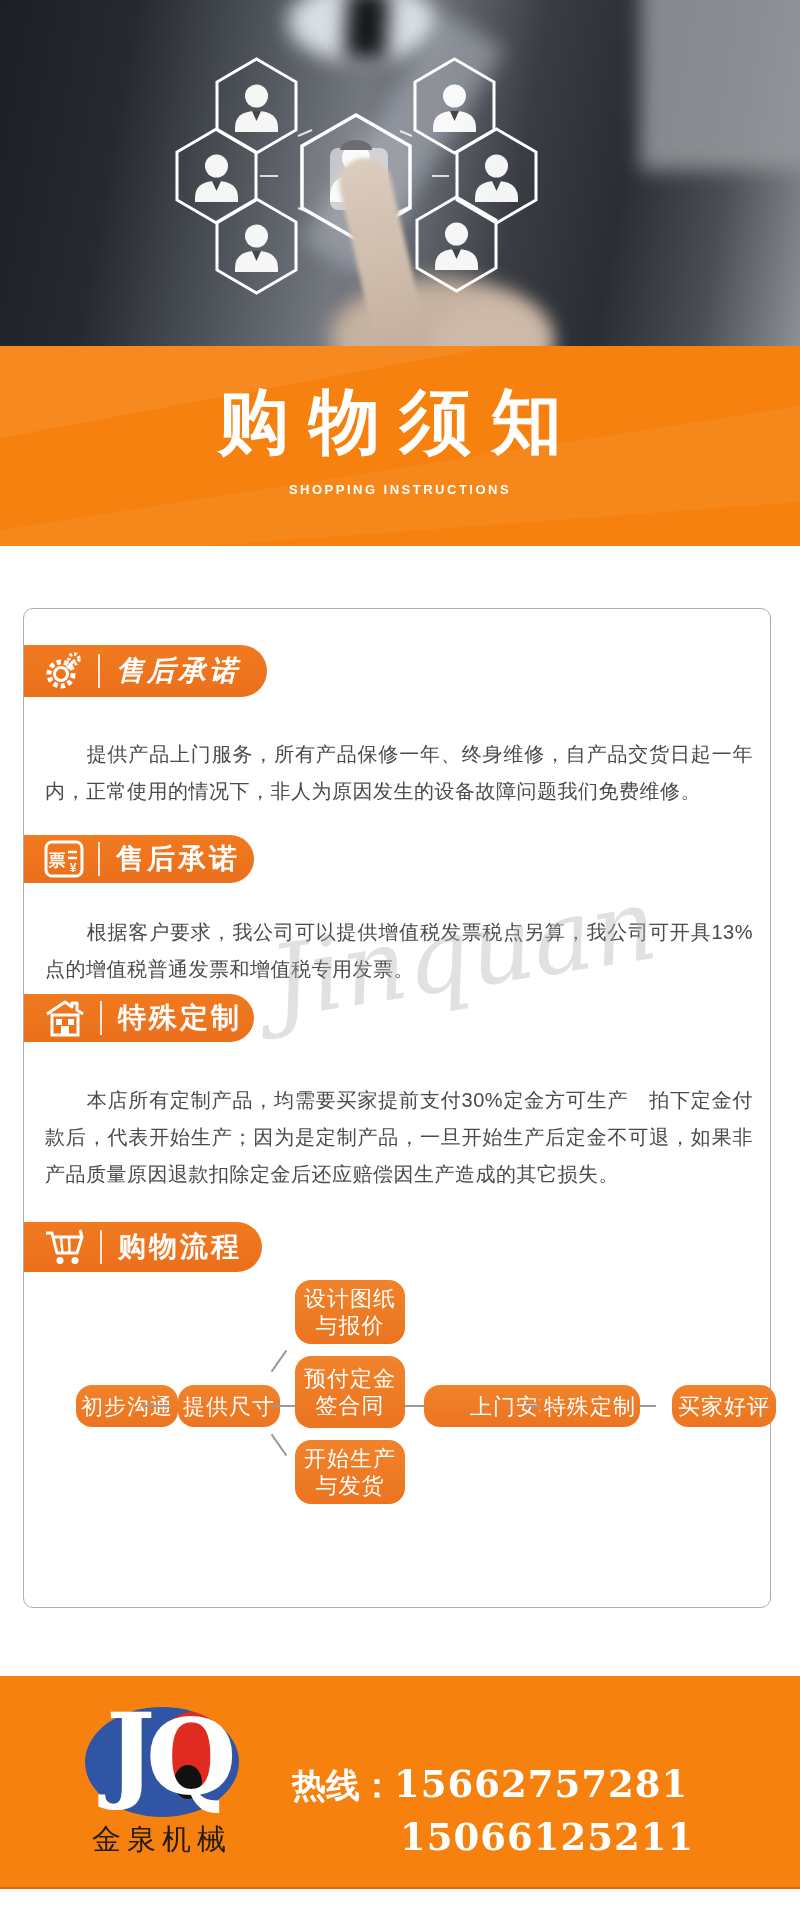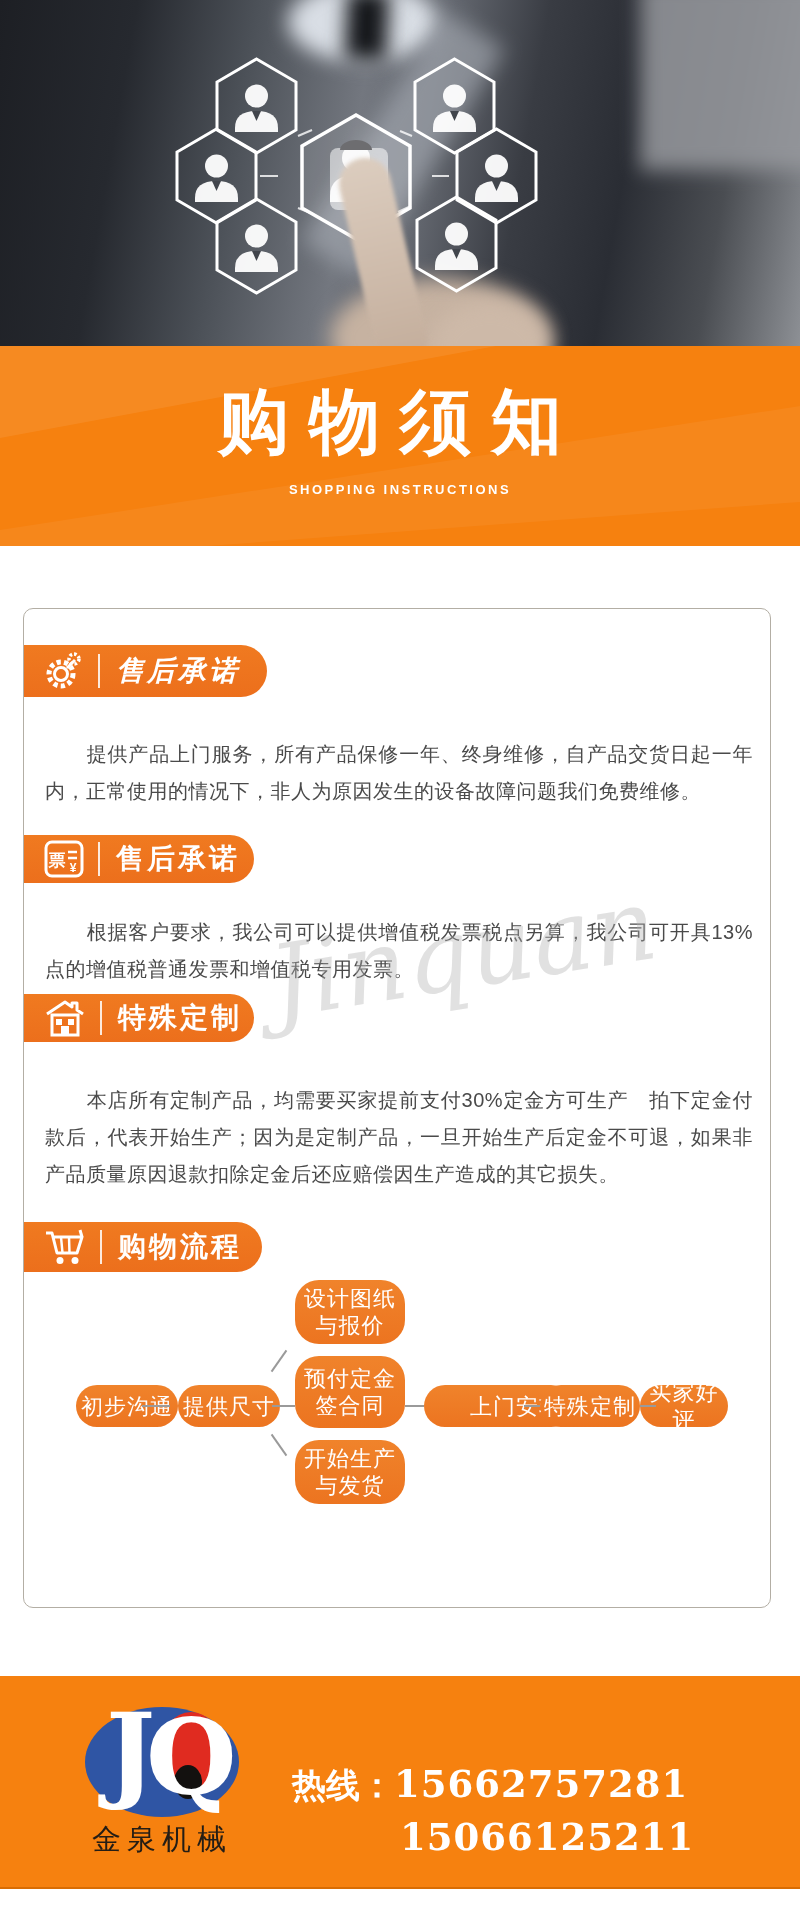--- a/index.html
+++ b/index.html
@@ -41,21 +41,21 @@
   .pill .pdiv{width:2px;height:34px;background:rgba(255,255,255,0.85);margin:0 16px 0 14px;}
   .pill svg{flex:0 0 auto;}
 
   .para{position:absolute;color:#4a4a4a;font-size:20px;line-height:37px;letter-spacing:.5px;text-align:justify;}
 
   .watermark{position:absolute;left:268px;top:886px;width:500px;color:rgba(176,176,176,0.38);
     font-family:"DejaVu Serif",serif;font-style:italic;font-size:100px;transform:rotate(-9deg);
     pointer-events:none;z-index:5;}
 
   
-  .fbox{position:absolute;background:linear-gradient(#f0832b,#ec7420);color:#fff;border-radius:24px;
+  .fbox{position:absolute;background:linear-gradient(#f0832b,#ec7420);color:#fff;border-radius:16px;
     display:flex;align-items:center;justify-content:center;text-align:center;
     font-size:22px;letter-spacing:1px;white-space:pre-line;line-height:27px;}
   .conn{position:absolute;height:2px;background:#9a9a9a;}
   .diag{position:absolute;width:26px;height:2px;background:#9a9a9a;}
 
   
   .footer{position:absolute;left:0;top:1676px;width:800px;height:213px;background:#f6810f;
     border-bottom:2px solid #d96c02;box-sizing:border-box;}
   .logo-ellipse{position:absolute;left:85px;top:1707px;width:154px;height:110px;border-radius:50%;background:#2f55a4;}
   .logo-red{position:absolute;left:160px;top:1712px;width:62px;height:78px;border-radius:50%;background:#e02b20;}
@@ -185,21 +185,21 @@
   </div>
 
   <div class="fbox" style="left:295px;top:1280px;width:110px;height:64px;">设计图纸
 与报价</div>
   <div class="fbox" style="left:40px;top:1385px;width:102px;height:42px;margin-left:36px;">初步沟通</div>
   <div class="fbox" style="left:178px;top:1385px;width:102px;height:42px;">提供尺寸</div>
   <div class="fbox" style="left:295px;top:1356px;width:110px;height:72px;">预付定金
 签合同</div>
   <div class="fbox" style="left:424px;top:1385px;width:112px;height:42px;padding-left:36px;">上门安转</div>
   <div class="fbox" style="left:540px;top:1385px;width:100px;height:42px;">特殊定制</div>
-  <div class="fbox" style="left:640px;top:1385px;width:88px;height:42px;">买家好评</div>
+  <div class="fbox" style="left:672px;top:1385px;width:104px;height:42px;">买家好评</div>
   <div class="fbox" style="left:295px;top:1440px;width:110px;height:64px;">开始生产
 与发货</div>
 
   <div class="conn" style="left:142px;top:1405px;width:28px;"></div>
   <div class="conn" style="left:272px;top:1405px;width:23px;"></div>
   <div class="conn" style="left:405px;top:1405px;width:19px;"></div>
   <div class="conn" style="left:524px;top:1405px;width:16px;"></div>
   <div class="conn" style="left:640px;top:1405px;width:16px;"></div>
   <div class="diag" style="left:266px;top:1360px;transform:rotate(-55deg);"></div>
   <div class="diag" style="left:266px;top:1444px;transform:rotate(55deg);"></div>

